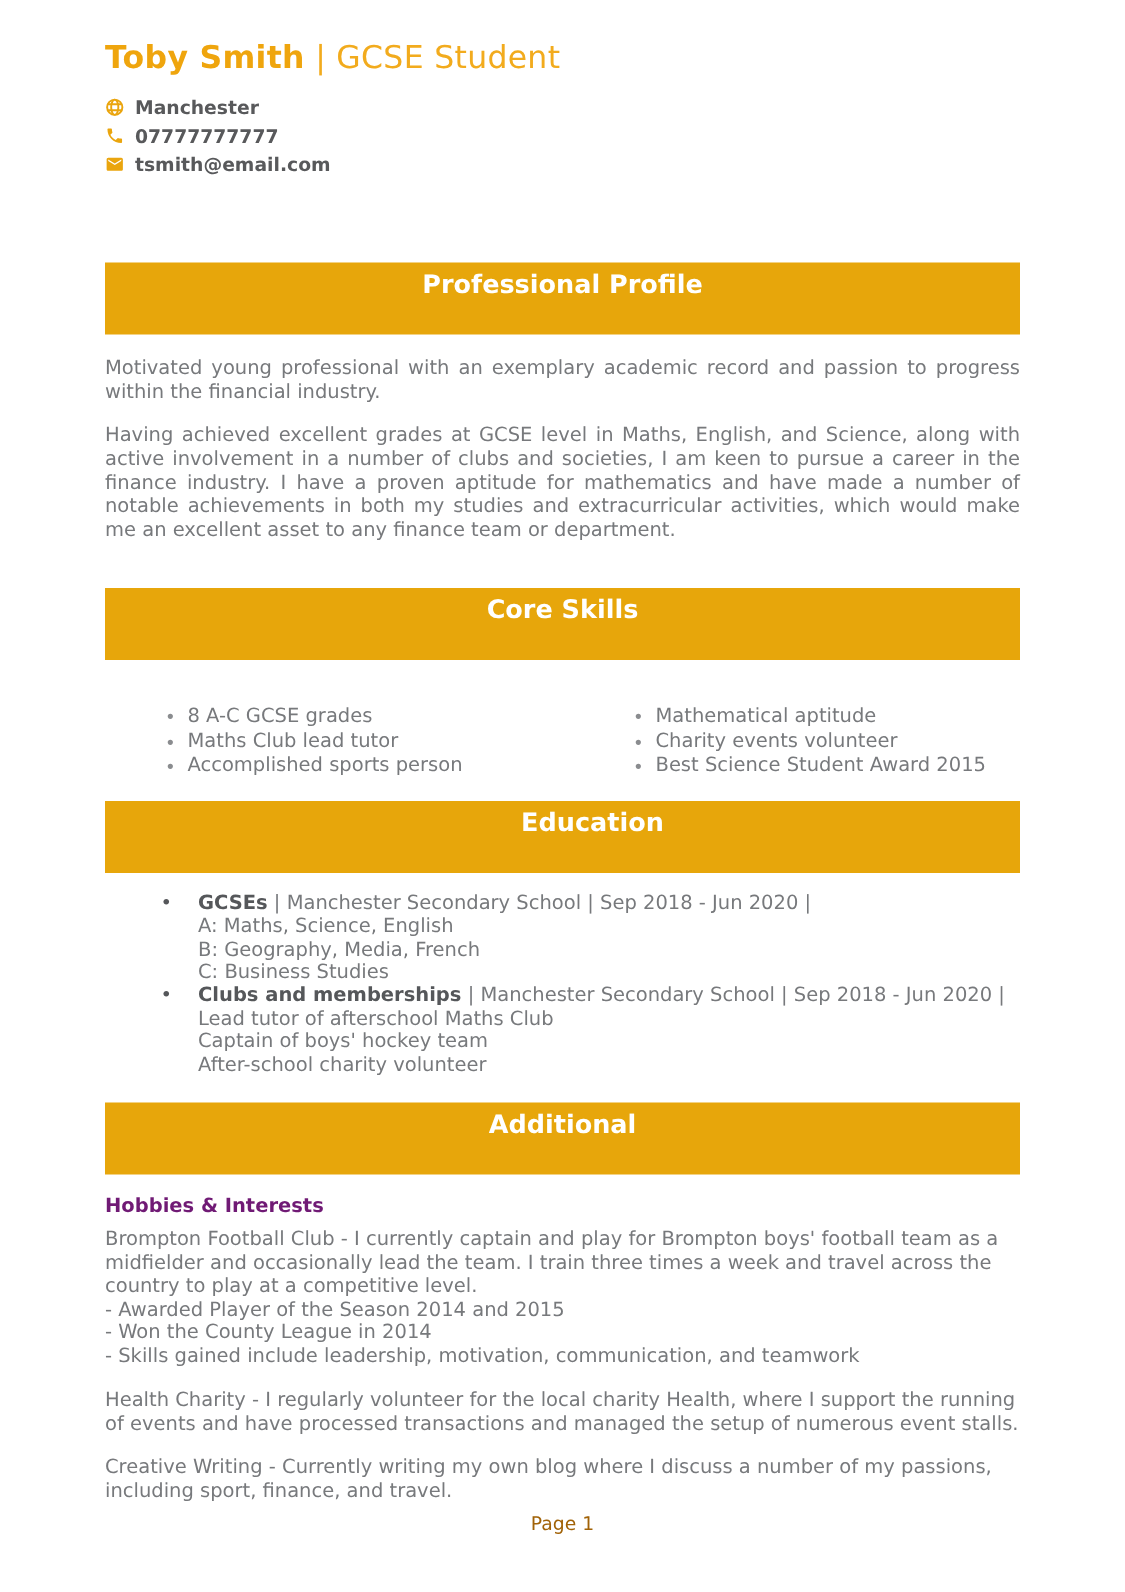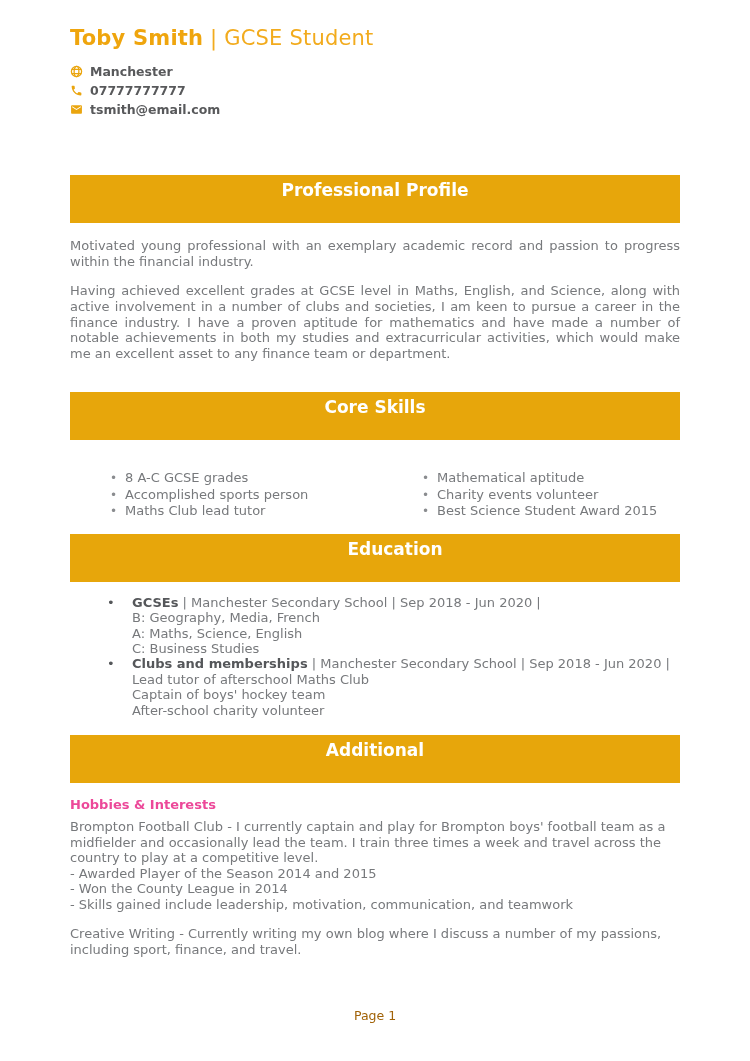--- a/index.html
+++ b/index.html
@@ -48,21 +48,21 @@
   
   .edu-list { margin-top:13px; }
   .edu-item { list-style:none; font-size:13px; color:#77797c;
     line-height:15.4px; position:relative; padding-left:62px; }
   .edu-item::before { content:"•"; position:absolute; left:37px; top:0;
     color:#55575a; }
   .edu-degree { font-weight:700; color:#55575a; }
   .edu-meta { }
 
   
-  .hobbies-h { margin-top:14px; font-size:13px; font-weight:700; color:#ec4899; }
+  .hobbies-h { margin-top:14px; font-size:13px; font-weight:700; color:#701a75; }
   .dash-line { font-size:13px; color:#77797c; line-height:15.4px; text-align:left; }
 
   
   .footer { position:absolute; left:0; right:0; bottom:38px;
     text-align:center; font-size:12.5px; color:#a16207; }
 </style>
 </head>
 <body>
 
 <div class="page">
@@ -102,51 +102,52 @@
   </div>
 
   <div class="banner profile-b">Professional Profile</div>
   <p class="para first">Motivated young professional with an exemplary academic record and passion to progress within the financial industry.</p>
   <p class="para">Having achieved excellent grades at GCSE level in Maths, English, and Science, along with active involvement in a number of clubs and societies, I am keen to pursue a career in the finance industry. I have a proven aptitude for mathematics and have made a number of notable achievements in both my studies and extracurricular activities, which would make me an excellent asset to any finance team or department.</p>
 
   <div class="banner skills-b">Core Skills</div>
   <div class="skills">
     <ul class="skills-col left">
       <li class="skill-item">8 A-C GCSE grades</li>
+      <li class="skill-item">Maths Club lead tutor</li>
       <li class="skill-item">Accomplished sports person</li>
-      <li class="skill-item">Maths Club lead tutor</li>
     </ul>
     <ul class="skills-col right">
       <li class="skill-item">Mathematical aptitude</li>
       <li class="skill-item">Charity events volunteer</li>
       <li class="skill-item">Best Science Student Award 2015</li>
     </ul>
   </div>
 
   <div class="banner edu-b">Education</div>
   <ul class="edu-list">
     <li class="edu-item">
       <span class="edu-degree">GCSEs</span>
       <span class="edu-meta">| Manchester Secondary School | Sep 2018 - Jun 2020 |</span>
+      <div>A: Maths, Science, English</div>
       <div>B: Geography, Media, French</div>
-      <div>A: Maths, Science, English</div>
       <div>C: Business Studies</div>
     </li>
     <li class="edu-item">
       <span class="edu-degree">Clubs and memberships</span>
       <span class="edu-meta">| Manchester Secondary School | Sep 2018 - Jun 2020 |</span>
       <div>Lead tutor of afterschool Maths Club</div>
       <div>Captain of boys' hockey team</div>
       <div>After-school charity volunteer</div>
     </li>
   </ul>
 
   <div class="banner addl-b">Additional</div>
   <div class="hobbies-h">Hobbies &amp; Interests</div>
   <p class="para left" style="margin-top:7px;">Brompton Football Club - I currently captain and play for Brompton boys' football team as a midfielder and occasionally lead the team. I train three times a week and travel across the country to play at a competitive level.</p>
   <div class="dash-line">- Awarded Player of the Season 2014 and 2015</div>
   <div class="dash-line">- Won the County League in 2014</div>
   <div class="dash-line">- Skills gained include leadership, motivation, communication, and teamwork</div>
+  <p class="para left">Health Charity - I regularly volunteer for the local charity Health, where I support the running of events and have processed transactions and managed the setup of numerous event stalls.</p>
   <p class="para left">Creative Writing - Currently writing my own blog where I discuss a number of my passions, including sport, finance, and travel.</p>
 
 </div>
 
 <div class="footer">Page 1</div>
 
 </body></html>

